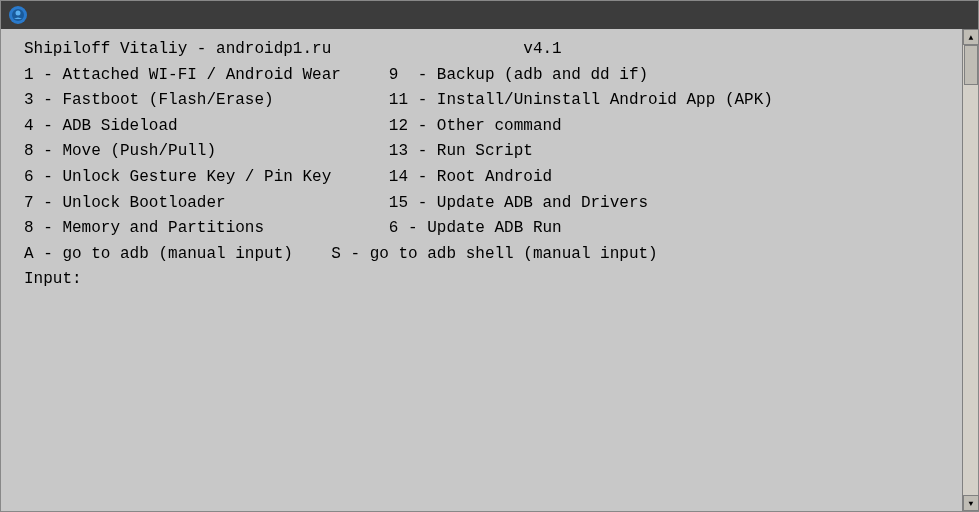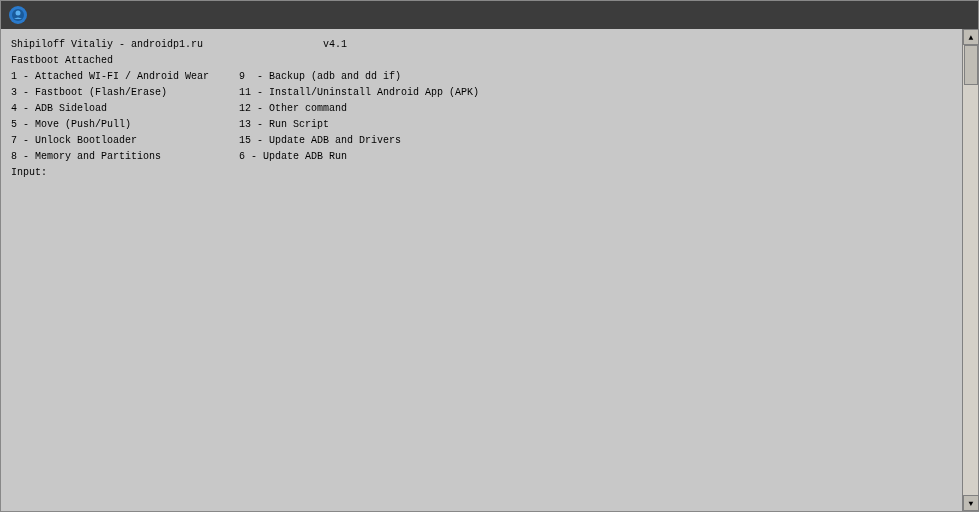--- a/index.html
+++ b/index.html
@@ -77,24 +77,24 @@
 
     .content-area {
       flex: 1;
       display: flex;
       background: #d4d0c8;
     }
 
     .terminal {
       flex: 1;
       background: #c8c8c8;
-      padding: 8px 10px;
+      padding: 8px 23px;
       color: #000000;
       font-family: 'Courier New', Courier, monospace;
-      font-size: 10px;
+      font-size: 16px;
       line-height: 1.6;
       overflow-y: auto;
     }
 
     .scrollbar {
       width: 16px;
       background: #d4d0c8;
       border-left: 1px solid #808080;
       display: flex;
       flex-direction: column;
@@ -150,29 +150,30 @@
       <button class="title-bar-btn"></button>
       <button class="title-bar-btn close"></button>
     </div>
   </div>
 
   <div class="content-area">
     <div class="terminal" id="terminal">
     <div class="line">Shipiloff Vitaliy - androidp1.ru                    v4.1</div>
         <div class="line"></div>
         <div class="line"></div>
-        <div class="line">Fastboot Attached</div>
         <div class="line"></div>
         <div class="line">1 - Attached WI-FI / Android Wear     9  - Backup (adb and dd if)</div>
         <div class="line">3 - Fastboot (Flash/Erase)            11 - Install/Uninstall Android App (APK)</div>
         <div class="line">4 - ADB Sideload                      12 - Other command</div>
-        <div class="line">5 - Move (Push/Pull)                  13 - Run Script</div>
+        <div class="line">8 - Move (Push/Pull)                  13 - Run Script</div>
+        <div class="line">6 - Unlock Gesture Key / Pin Key      14 - Root Android</div>
         <div class="line">7 - Unlock Bootloader                 15 - Update ADB and Drivers</div>
         <div class="line">8 - Memory and Partitions             6 - Update ADB Run</div>
         <div class="line"></div>
+        <div class="line">A - go to adb (manual input)    S - go to adb shell (manual input)</div>
         <div class="line"></div>
         <div class="line">Input:</div>
       </div>
     <div class="scrollbar">
       <div class="scrollbar-btn">▲</div>
       <div class="scrollbar-track">
         <div class="scrollbar-thumb"></div>
       </div>
       <div class="scrollbar-btn">▼</div>
     </div>

